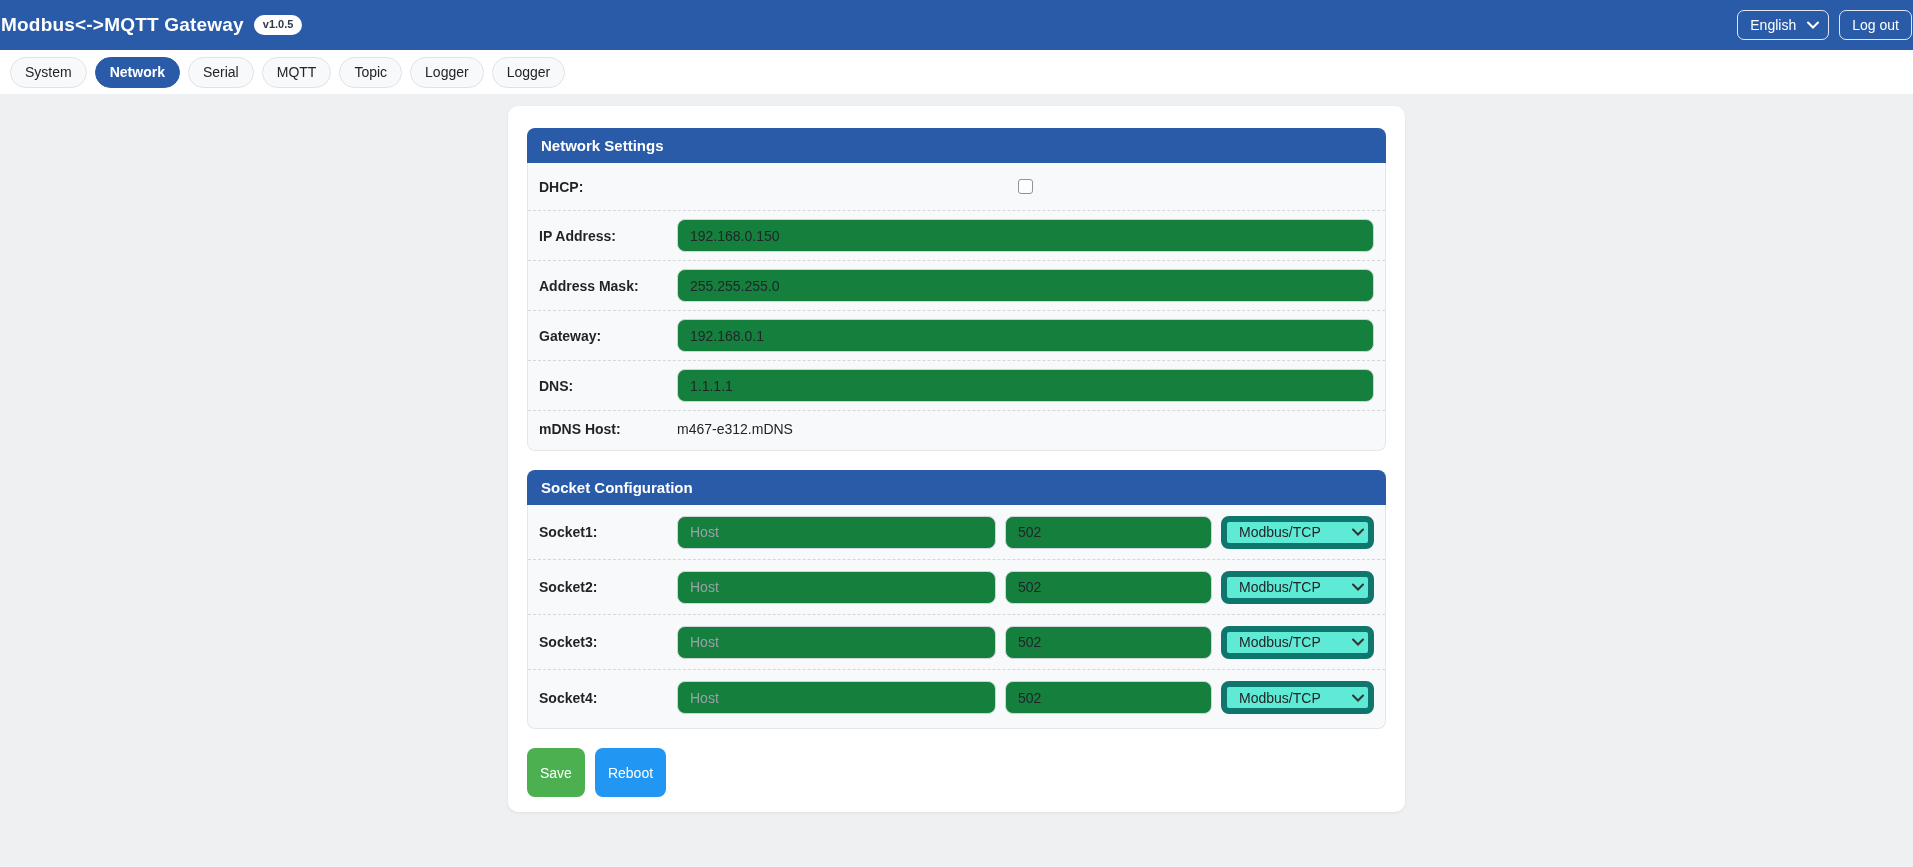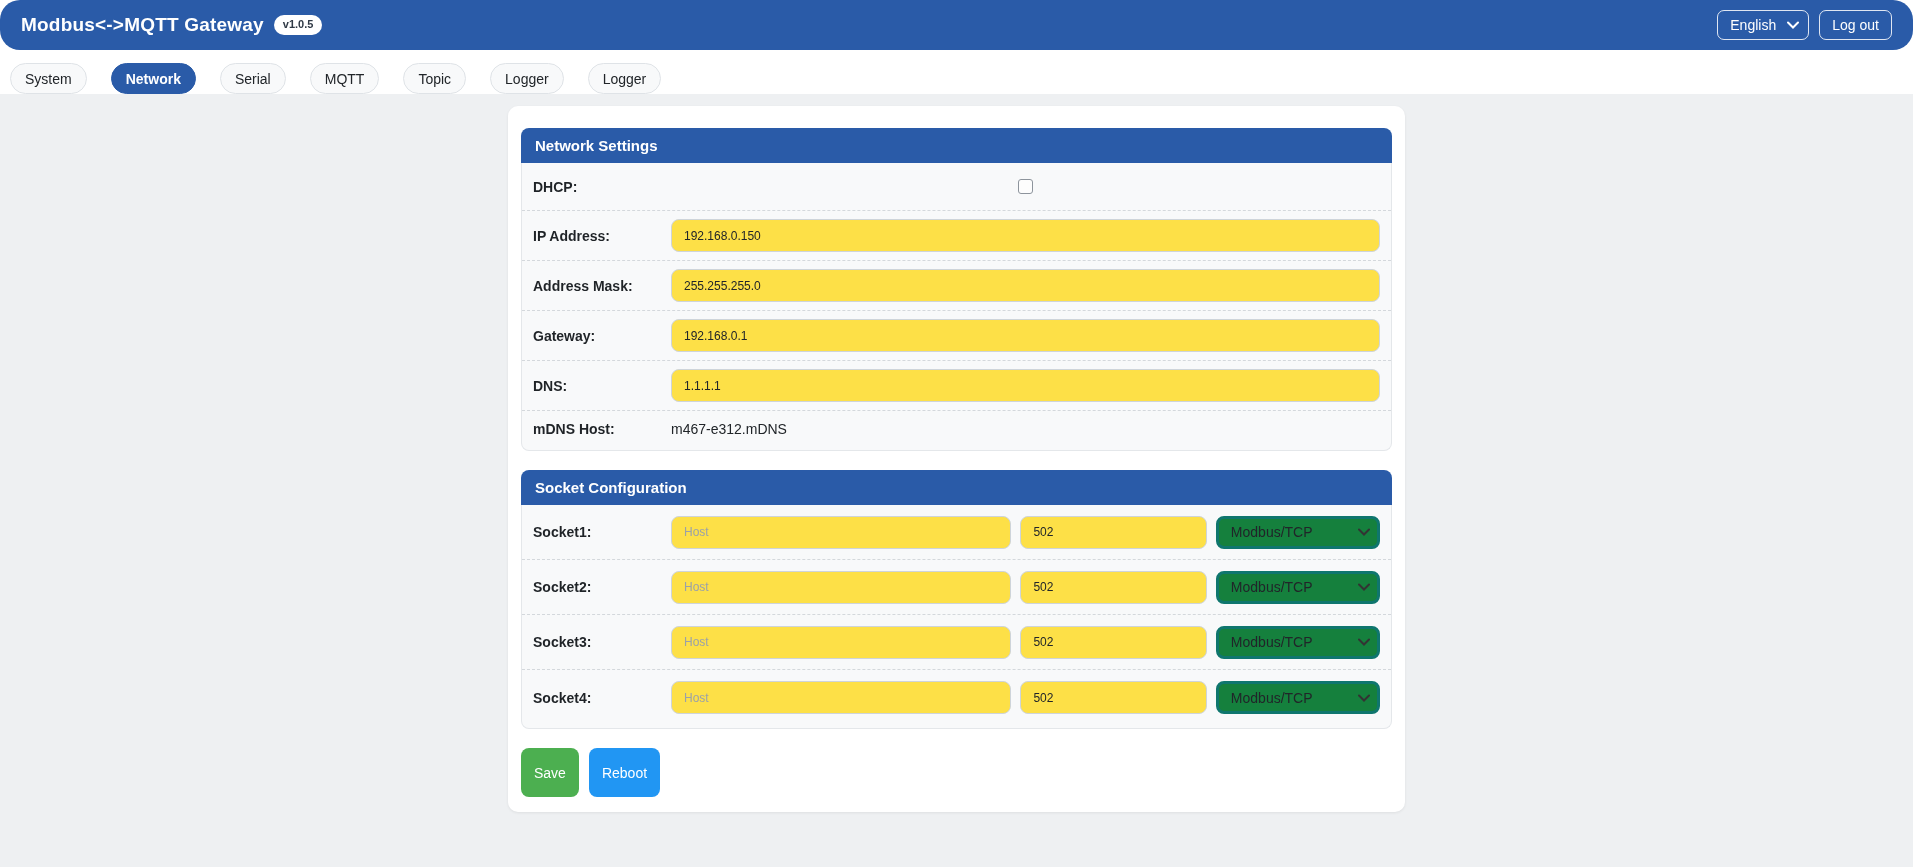--- a/index.html
+++ b/index.html
@@ -7,76 +7,76 @@
     --save-green:#4caf50;
     --reboot-blue:#2196f3;
     --page-bg:#eef0f2;
   }
   *{box-sizing:border-box;margin:0;padding:0}
   html,body{width:1913px;height:867px;overflow:hidden;
     font-family:"Liberation Sans","DejaVu Sans",sans-serif;background:#fff;}
 
   
   .navbar{height:50px;background:var(--primary-blue);display:flex;align-items:center;
-    justify-content:space-between;padding:0 21px;border-radius:20px;}
+    justify-content:space-between;padding:0 1px;}
   .brand{display:flex;align-items:center;gap:10px;}
   .brand-title{color:#fff;font-size:19px;font-weight:700;letter-spacing:.2px;}
   .version-badge{background:#fff;color:#2f3945;font-size:11px;font-weight:700;
     padding:3px 9px;border-radius:10px;line-height:1.2;}
   .nav-right{display:flex;align-items:center;gap:10px;}
   .lang-wrap{position:relative;}
   .lang-select{appearance:none;-webkit-appearance:none;background:transparent;
     border:1px solid rgba(255,255,255,.85);border-radius:7px;color:#fff;font-size:14px;
     height:30px;padding:0 32px 0 12px;font-family:inherit;cursor:pointer;}
   .lang-select option{color:#222;}
   .chev{position:absolute;right:10px;top:50%;transform:translateY(-50%);
     pointer-events:none;display:flex;align-items:center;}
   .logout-btn{background:transparent;border:1px solid rgba(255,255,255,.85);border-radius:7px;
     color:#fff;font-size:14px;height:30px;padding:0 12px;font-family:Liberation Sans, sans-serif;cursor:pointer;}
 
   
-  .tabs{background:#fff;height:44px;display:flex;align-items:flex-end;gap:24px;padding:0 10px;border-radius:10px;}
+  .tabs{background:#fff;height:44px;display:flex;align-items:center;gap:8px;padding:0 10px;border-radius:10px;}
   .tab{background:#f8f9fa;border:1px solid #dfe3e7;border-radius:16px;height:31px;
     padding:0 14px;font-size:14px;color:#212529;font-family:inherit;cursor:pointer;
     display:flex;align-items:center;}
   .tab.active{background:var(--primary-blue);border-color:var(--primary-blue);color:#fff;font-weight:700;}
 
   
   .main{background:var(--page-bg);height:773px;padding-top:12px;}
   .card{width:897px;margin:0 auto;background:#fff;border-radius:10px;
-    box-shadow:0 1px 3px rgba(0,0,0,.07);padding:22px 13px 15px;}
+    box-shadow:0 1px 3px rgba(0,0,0,.07);padding:22px 19px 15px;}
 
   .section-header{background:var(--primary-blue);color:#fff;font-size:15px;font-weight:700;
     height:35px;line-height:35px;padding:0 14px;border-radius:8px 8px 0 0;}
   .section-body{background:#f8f9fa;border:1px solid #e4e7ea;border-top:none;
     border-radius:0 0 8px 8px;padding-bottom:3px;}
   .section.socket{margin-top:19px;}
 
   .row{display:flex;align-items:center;padding:0 11px;border-bottom:1px dashed #d4d8dc;}
   .section-body .row:last-child{border-bottom:none;}
   .row-label{width:138px;flex:none;font-size:14px;font-weight:700;color:#1f2327;}
   .dhcp-row{height:48px;}
   .field-row{height:50px;}
   .info-row{height:36px;}
   .socket-row{height:55px;}
 
-  .text-input{flex:1;height:33px;background:#fde047;border:1px solid #ced4da;border-radius:8px;
-    padding:0 12px;font-size:12px;color:#212529;font-family:inherit;outline:none;}
+  .text-input{flex:1;height:33px;background:#15803d;border:1px solid #ced4da;border-radius:8px;
+    padding:0 12px;font-size:14px;color:#212529;font-family:inherit;outline:none;}
   .text-input::placeholder{color:#9aa1a9;}
   .checkbox-cell{flex:1;display:flex;justify-content:center;}
   .dhcp-checkbox{appearance:none;-webkit-appearance:none;width:15px;height:15px;
     border:1px solid #8d949c;border-radius:3px;background:#fdfdfd;cursor:pointer;}
   .info-value{font-size:14px;color:#212529;}
 
   .controls{flex:1;display:flex;gap:9px;}
   .host-input{flex:341 1 0;}
   .port-input{flex:174 1 0;}
   .select-wrap{flex:178 1 0;position:relative;}
-  .proto-select{width:100%;height:33px;appearance:none;-webkit-appearance:none;background:#15803d;
-    border:3px solid #0f766e;border-radius:8px;padding:0 28px 0 12px;font-size:14px;
+  .proto-select{width:100%;height:33px;appearance:none;-webkit-appearance:none;background:#5eead4;
+    border:6px solid #0f766e;border-radius:8px;padding:0 28px 0 12px;font-size:14px;
     color:#212529;font-family:inherit;cursor:pointer;}
 
   .actions{margin-top:19px;display:flex;gap:10px;}
   .btn{border:none;border-radius:8px;color:#fff;font-size:14px;height:49px;
     padding:0 13px;font-family:inherit;cursor:pointer;}
   .btn-save{background:var(--save-green);}
   .btn-reboot{background:var(--reboot-blue);}
 </style>
 </head>
 <body>

